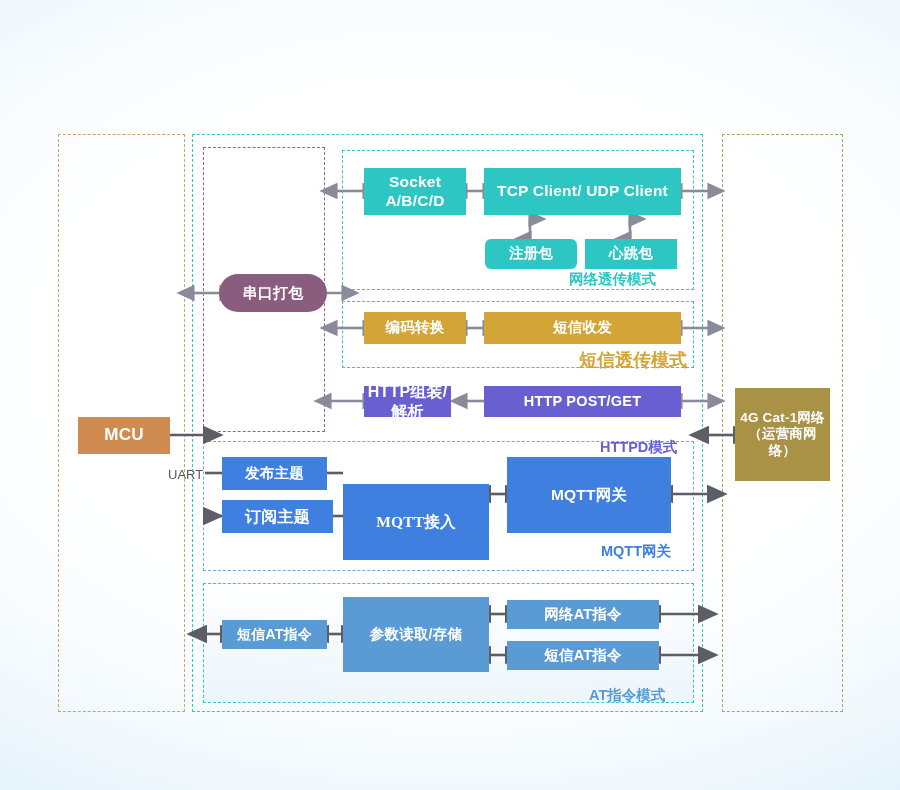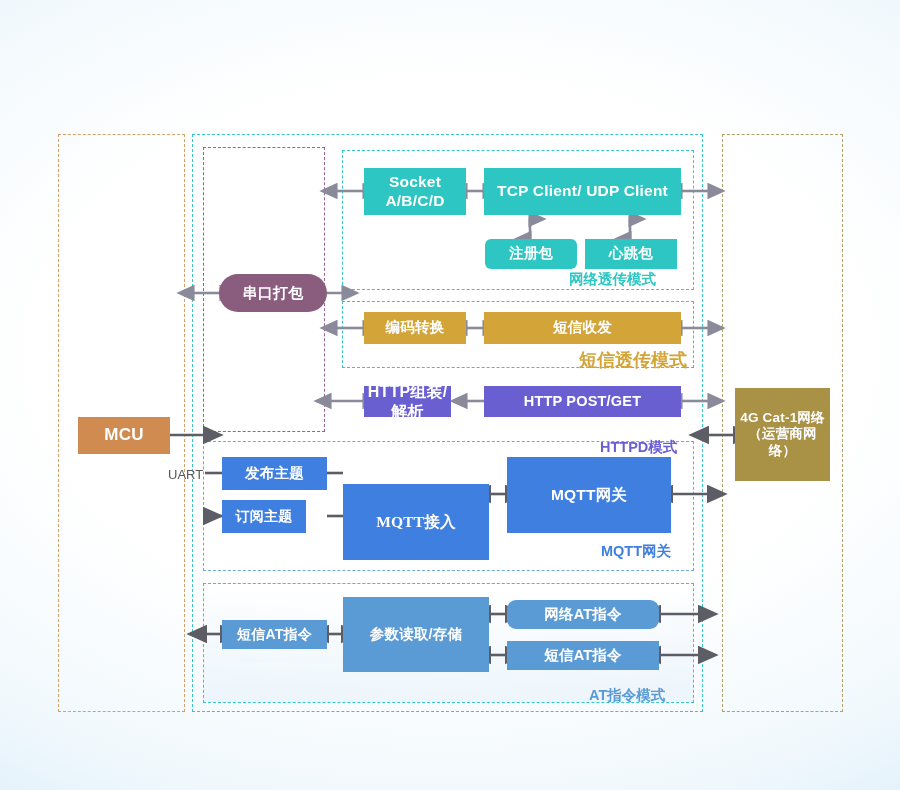--- a/index.html
+++ b/index.html
@@ -168,31 +168,31 @@
   <div class="caption" style="left:579px;top:348px;font-size:18px;color:#d3a539;">短信透传模式</div>
 
   <div class="box" style="left:364px;top:386px;width:87px;height:31px;background:#6a5fd0;font-size:16px;">HTTP组装/解析</div>
 
   <div class="box" style="left:484px;top:386px;width:197px;height:31px;background:#6a5fd0;font-size:14.5px;">HTTP POST/GET</div>
 
   <div class="caption" style="left:600px;top:421px;font-size:14.5px;color:#6a5fd0;margin-top:17px;">HTTPD模式</div>
 
   <div class="box" style="left:222px;top:457px;width:105px;height:33px;background:#3f7fdf;font-size:14.5px;">发布主题</div>
 
-  <div class="box" style="left:222px;top:500px;width:84px;height:33px;background:#3f7fdf;font-size:14px;">订阅主题</div>
+  <div class="box" style="left:222px;top:500px;width:111px;height:33px;background:#3f7fdf;font-size:16px;">订阅主题</div>
 
   <div class="box" style="left:343px;top:484px;width:146px;height:76px;background:#3f7fdf;font-size:15.5px;font-family:Liberation Serif, serif;">MQTT接入</div>
 
   <div class="box" style="left:507px;top:457px;width:164px;height:76px;background:#3f7fdf;font-size:15.5px;">MQTT网关</div>
 
   <div class="caption" style="left:601px;top:542px;font-size:14.5px;color:#3f7fdf;">MQTT网关</div>
 
   <div class="box" style="left:222px;top:620px;width:105px;height:29px;background:#5b9bd5;font-size:14px;">短信AT指令</div>
 
   <div class="box" style="left:343px;top:597px;width:146px;height:75px;background:#5b9bd5;font-size:14.5px;">参数读取/存储</div>
 
-  <div class="box" style="left:507px;top:600px;width:152px;height:29px;background:#5b9bd5;font-size:14.5px;border-radius:9px;">网络AT指令</div>
+  <div class="box" style="left:507px;top:600px;width:152px;height:29px;background:#5b9bd5;font-size:14.5px;">网络AT指令</div>
 
   <div class="box" style="left:507px;top:641px;width:152px;height:29px;background:#5b9bd5;font-size:14.5px;">短信AT指令</div>
 
   <div class="caption" style="left:589px;top:686px;font-size:14.5px;color:#5b9bd5;">AT指令模式</div>
 
 </div>
 
 </body></html>

